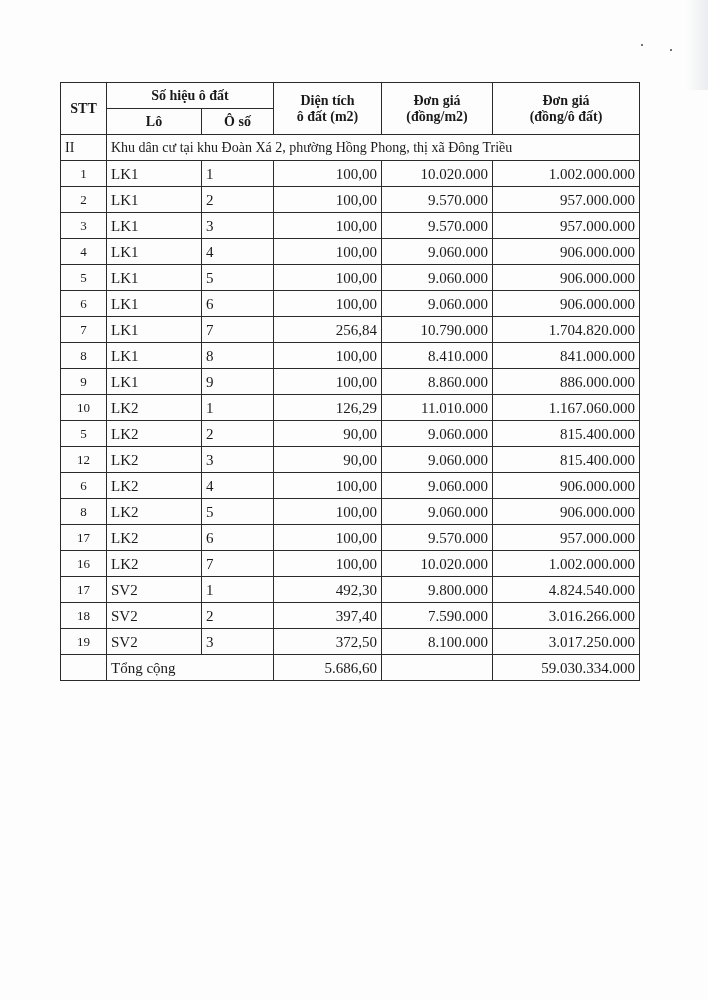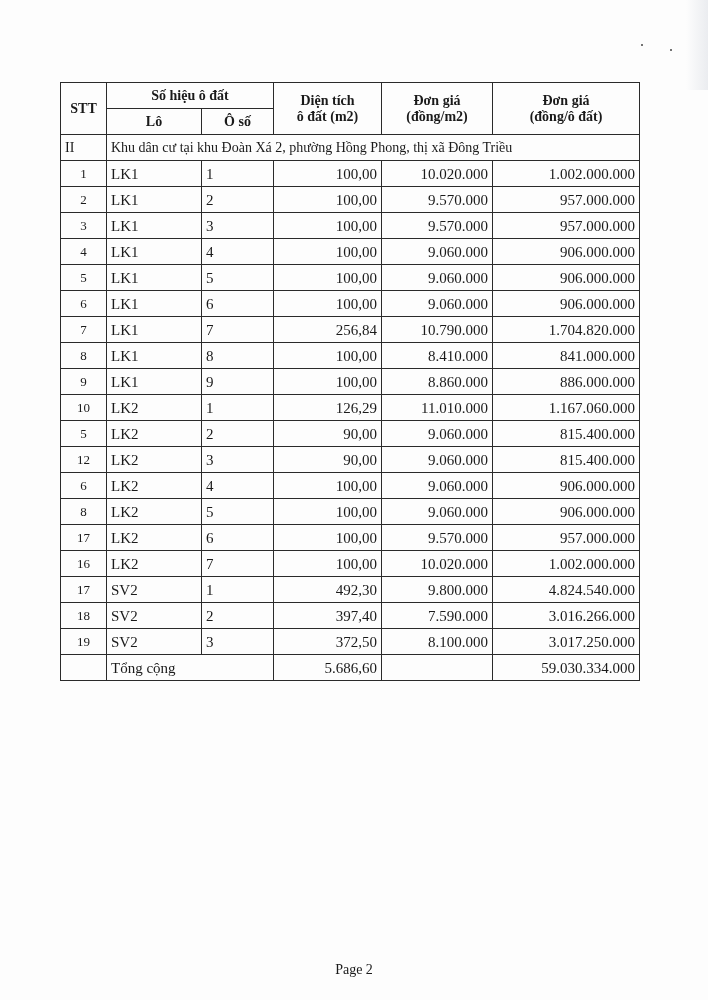--- a/index.html
+++ b/index.html
@@ -271,14 +271,13 @@
       <tr class="total-row">
         <td></td>
         <td colspan="2" class="c">Tổng cộng</td>
         <td class="r">5.686,60</td>
         <td class="r"></td>
         <td class="r">59.030.334.000</td>
       </tr>
     </tfoot>
   </table>
 
-  <div class="footer">Page 2</div>
 </div>
 
 </body></html>

